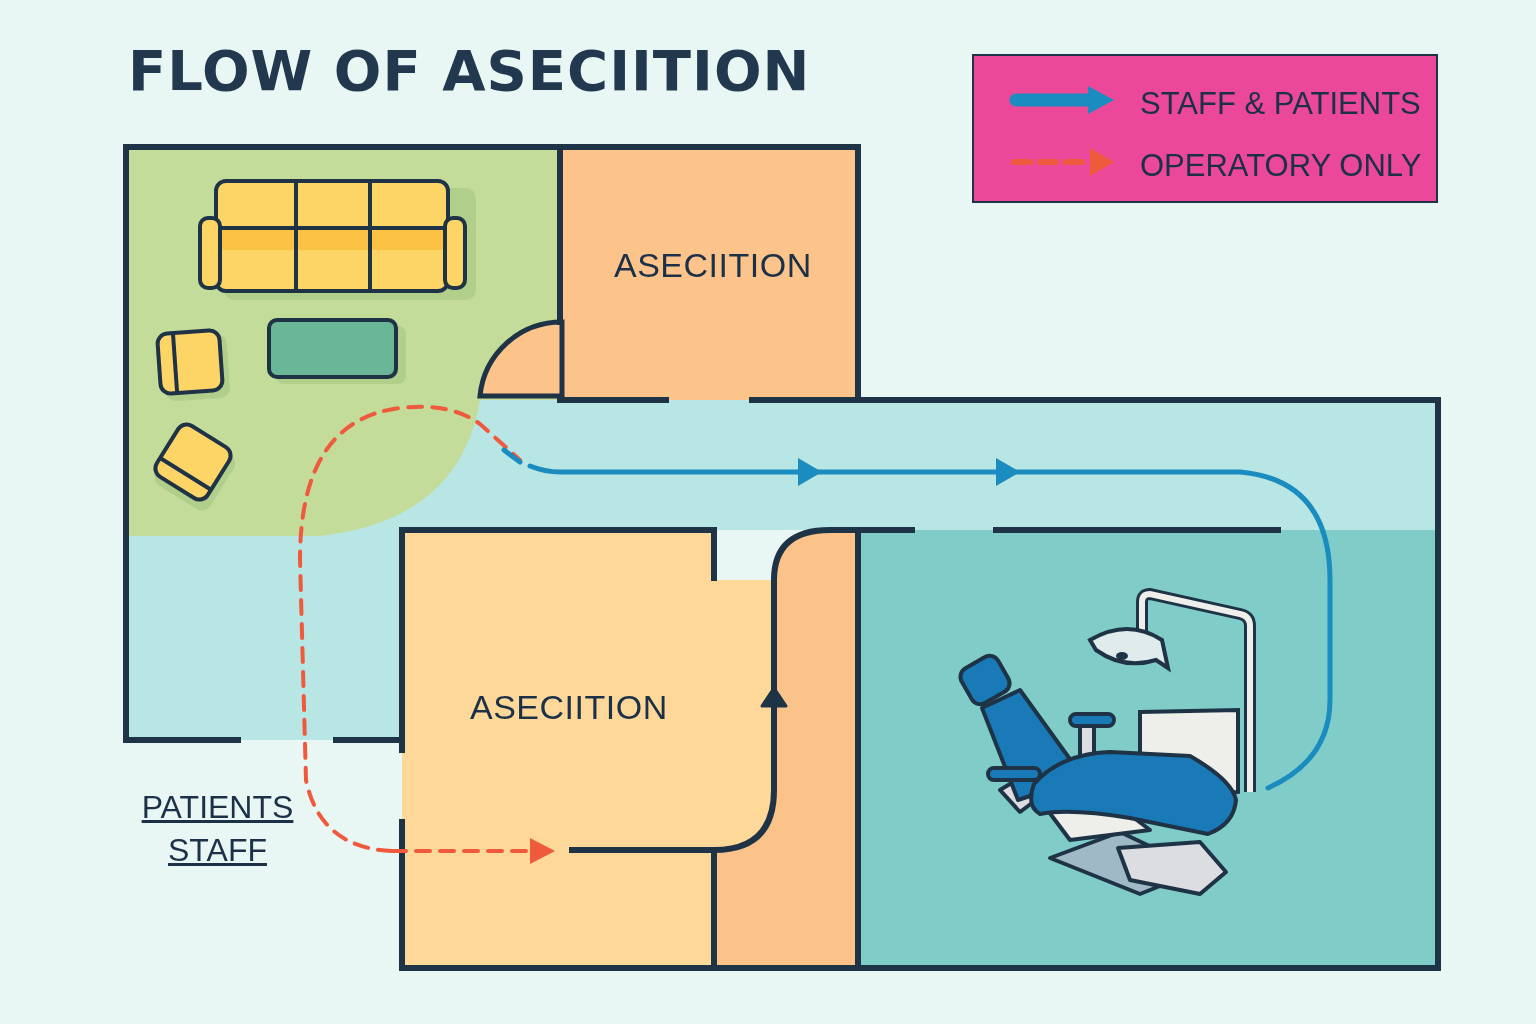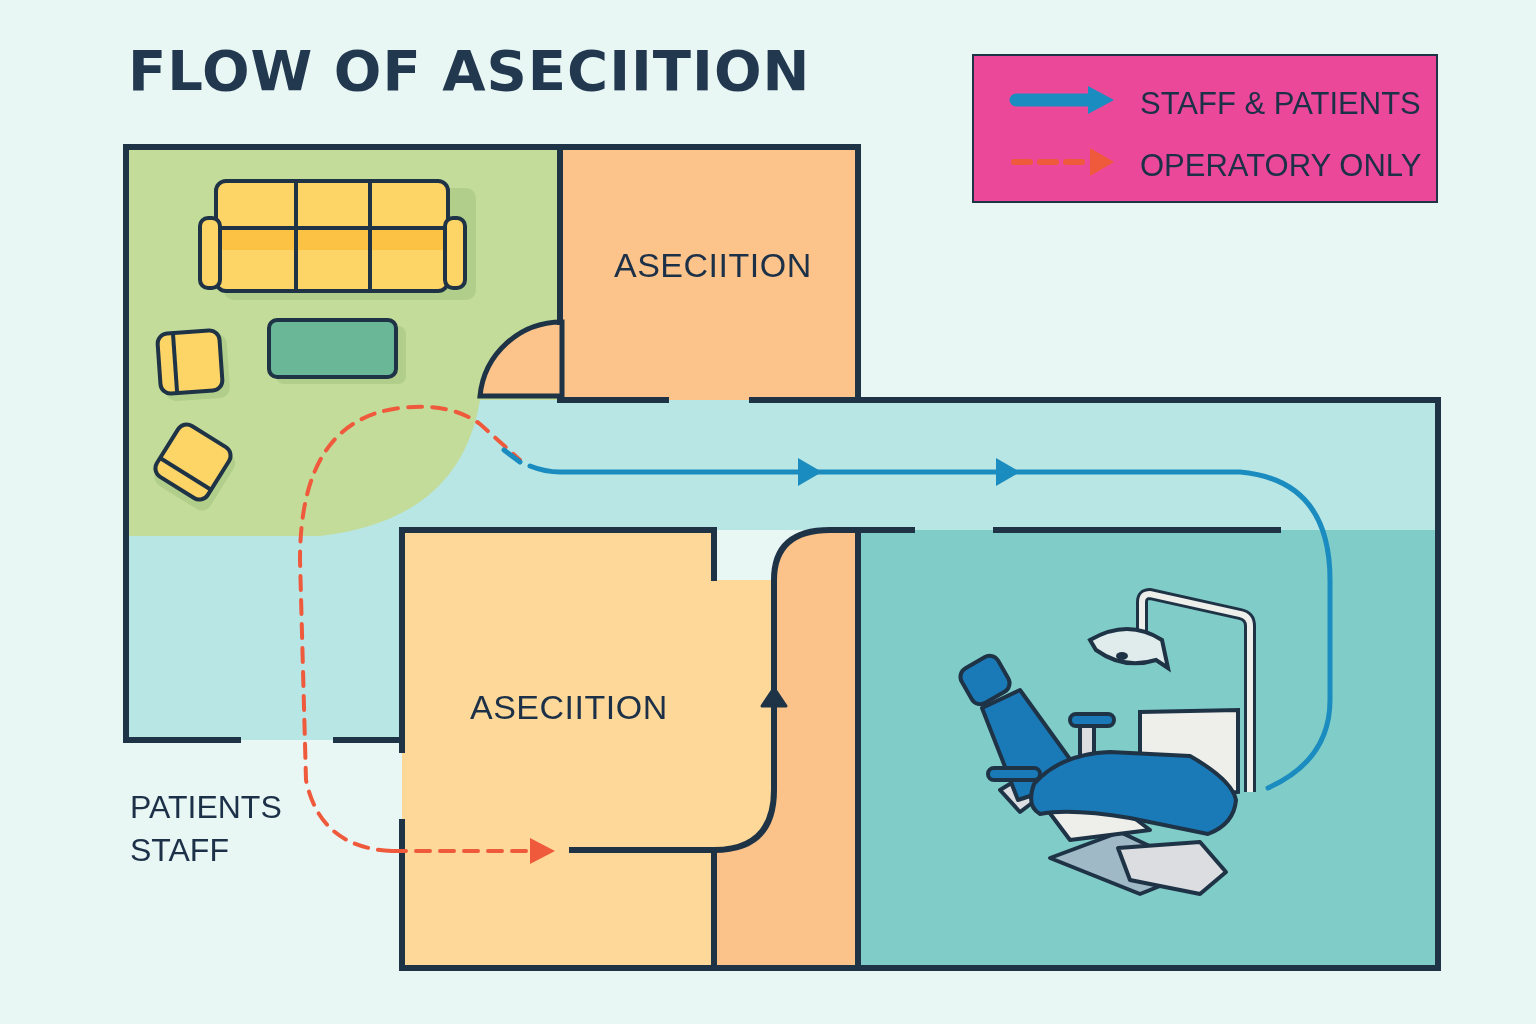--- a/index.html
+++ b/index.html
@@ -21,21 +21,21 @@
   .legend-row { position: absolute; left: 0; width: 100%; height: 40px; }
   .legend-row .swatch { position: absolute; left: 30px; top: 0; width: 115px; height: 40px; }
   .legend-row .lbl {
     position: absolute; left: 166px; top: 6px; font-size: 31px; color: #1c3048;
     white-space: nowrap;
   }
   .room-label {
     position: absolute; font-size: 34px; color: #1c3048; white-space: nowrap;
     letter-spacing: 0.5px;
   }
-  .ext-label { position: absolute; font-size: 32px; color: #1c3048; line-height: 43px; }
+  .ext-label { position: absolute; font-size: 32px; color: #1c3048; text-align: center; line-height: 43px; text-decoration: underline; }
 </style>
 </head>
 <body>
 
 <div id="stage">
 
   <svg width="1536" height="1024" viewBox="0 0 1536 1024" style="position:absolute;left:0;top:0">
 
     <rect id="f-waiting" x="126" y="147" width="436" height="390" fill="#c3dc9a"></rect>
     <rect class="f-corr" x="126" y="400" width="276" height="340" fill="#b8e6e4"></rect>

